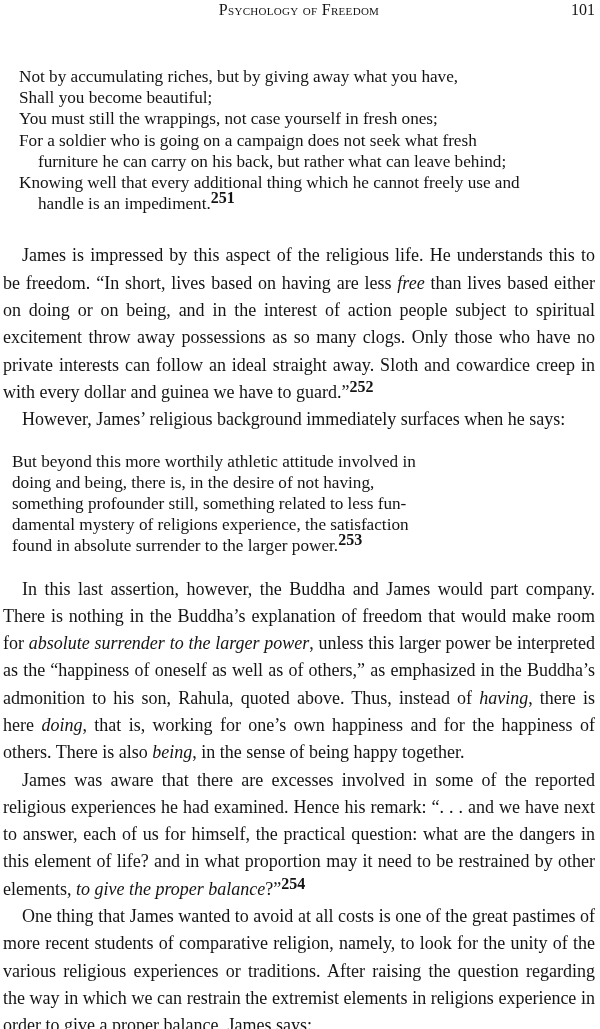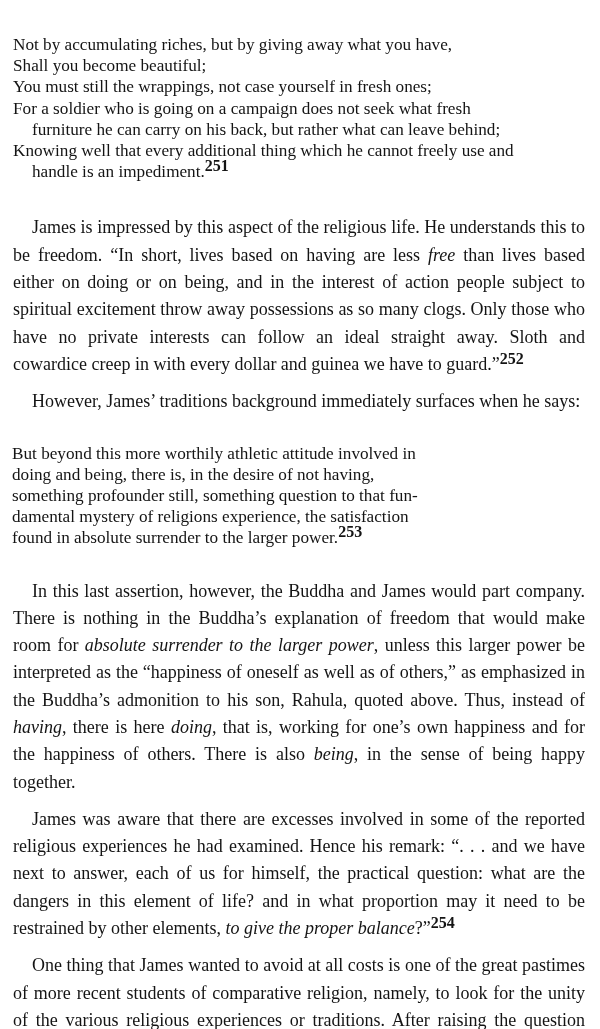--- a/index.html
+++ b/index.html
@@ -39,78 +39,82 @@
     }
     .running-head .folio {
       position: absolute;
       right: 0;
       top: -3px;
       font-size: 16px;
     }
     .block-quote {
       font-size: 17.2px;
       line-height: 21.2px;
-      margin: 10px;
+      margin: 16px;
       padding: 0;
     }
     .block-quote .verse-line {
       padding-left: 19px;
       text-indent: -19px;
     }
     .prose-quote {
       font-size: 17.2px;
       line-height: 21.2px;
       margin: 9px;
       padding: 0;
       width: 490px;
     }
     .para {
       font-size: 18px;
       line-height: 27.3px;
       text-align: justify;
       text-indent: 19px;
-      margin: 10px;
+      margin: 0;
       font-family: Liberation Serif, serif;
     }
     sup {
       font-size: 16px;
       line-height: 0;
       vertical-align: 6px;
       font-weight: bold;
     }
     em { font-style: italic; }
   </style>
 </head>
 <body>
 
 <div class="page">
 
+  <div class="running-head">
+    <span class="title">Psychology of Freedom</span>
+    <span class="folio">101</span>
+  </div>
 
   <div style="height:24px"></div>
 
   <div class="block-quote">
     <div class="verse-line">Not by accumulating riches, but by giving away what you have,</div>
     <div class="verse-line">Shall you become beautiful;</div>
     <div class="verse-line">You must still the wrappings, not case yourself in fresh ones;</div>
     <div class="verse-line" style="width:490px">For a soldier who is going on a campaign does not seek what fresh furniture he can carry on his back, but rather what can leave behind;</div>
     <div class="verse-line" style="width:485px"><span>Knowing well that every additional thing which he cannot freely use and handle is an impediment.</span><sup>251</sup></div>
   </div>
 
   <div style="height:12px"></div>
 
   <p class="para"><span>James is impressed by this aspect of the religious life. He understands this to be freedom. “In short, lives based on having are less </span><em>free</em><span> than lives based either on doing or on being, and in the interest of action people subject to spiritual excitement throw away possessions as so many clogs. Only those who have no private interests can follow an ideal straight away. Sloth and cowardice creep in with every dollar and guinea we have to guard.”</span><sup>252</sup></p>
 
-  <p class="para"><span>However, James’ traditions background immediately surfaces when he says:</span></p>
+  <p class="para"><span>However, James’ religious background immediately surfaces when he says:</span></p>
 
   <div style="height:8px"></div>
 
   <div class="prose-quote">
     <div>But beyond this more worthily athletic attitude involved in</div>
     <div>doing and being, there is, in the desire of not having,</div>
-    <div>something profounder still, something question to that fun-</div>
+    <div>something profounder still, something related to less fun-</div>
     <div>damental mystery of religions experience, the satisfaction</div>
     <div><span>found in absolute surrender to the larger power.</span><sup>253</sup></div>
   </div>
 
   <div style="height:10px"></div>
 
   <p class="para"><span>In this last assertion, however, the Buddha and James would part company. There is nothing in the Buddha’s explanation of freedom that would make room for </span><em>absolute surrender to the larger power</em><span>, unless this larger power be interpreted as the “happiness of oneself as well as of others,” as emphasized in the Buddha’s admonition to his son, Rahula, quoted above. Thus, instead of </span><em>having</em><span>, there is here </span><em>doing</em><span>, that is, working for one’s own happiness and for the happiness of others. There is also </span><em>being</em><span>, in the sense of being happy together.</span></p>
 
   <p class="para"><span>James was aware that there are excesses involved in some of the reported religious experiences he had examined. Hence his remark: “. . . and we have next to answer, each of us for himself, the practical question: what are the dangers in this element of life? and in what proportion may it need to be restrained by other elements, </span><em>to give the proper balance</em><span>?”</span><sup>254</sup></p>
 

